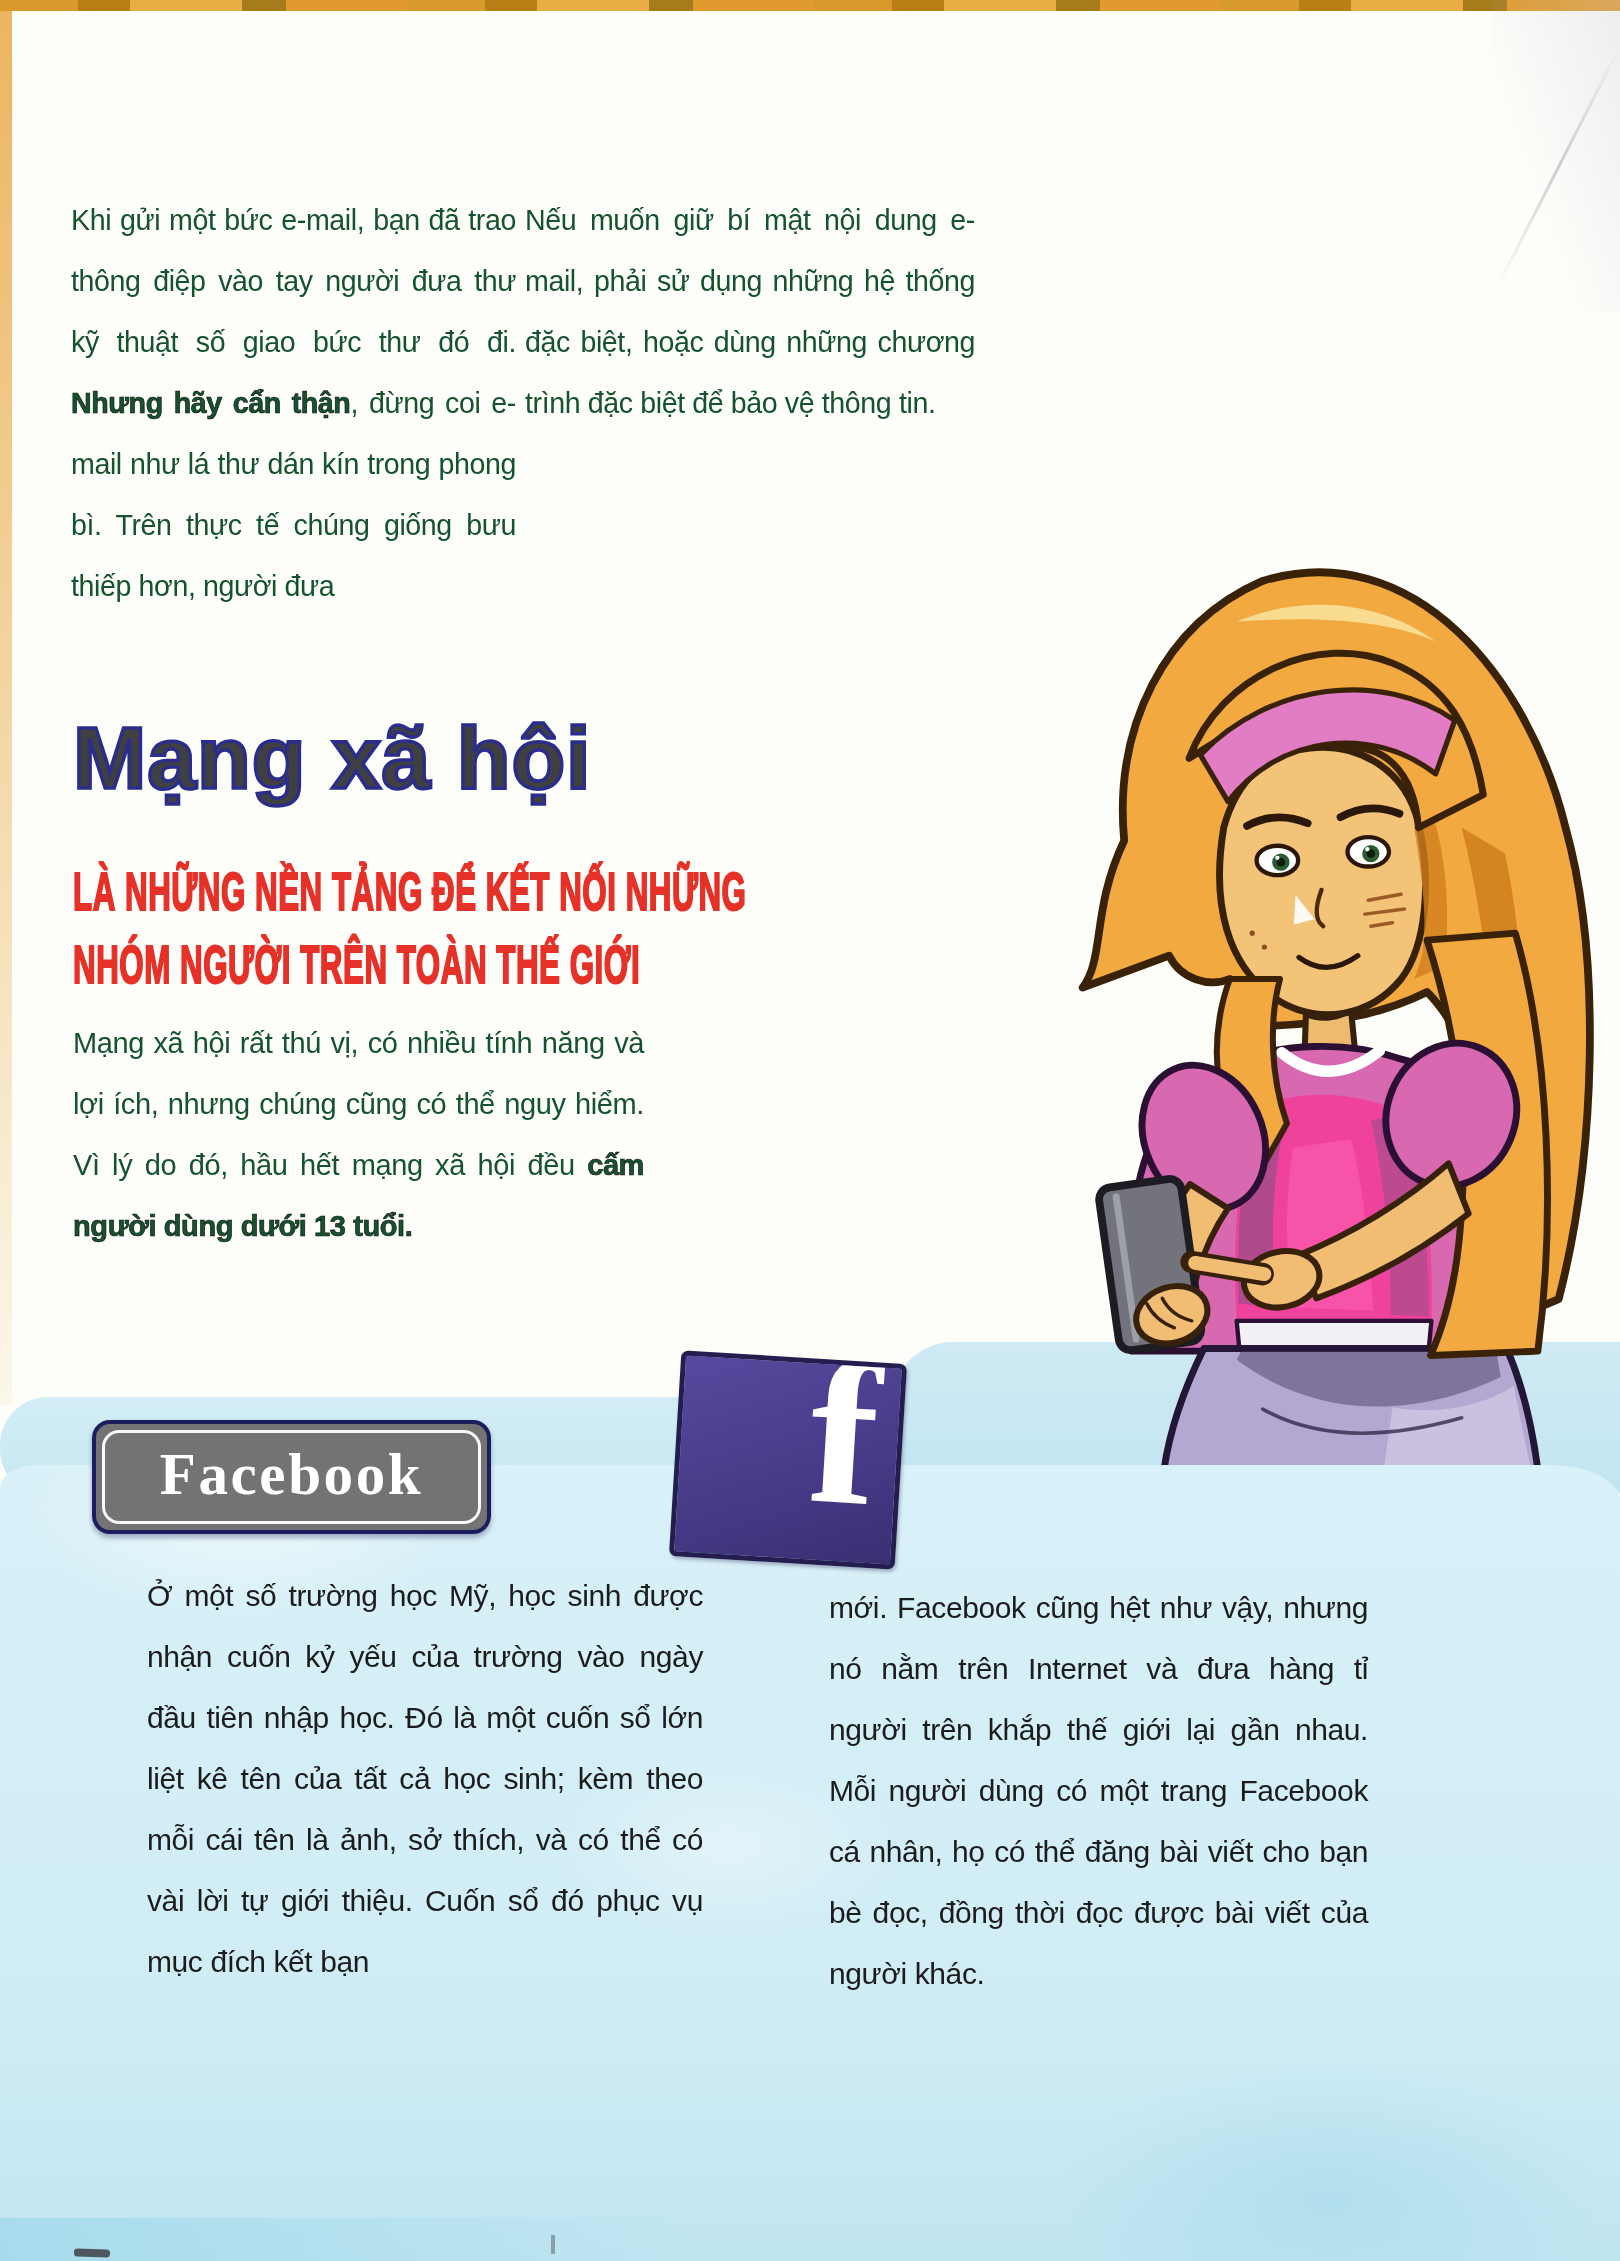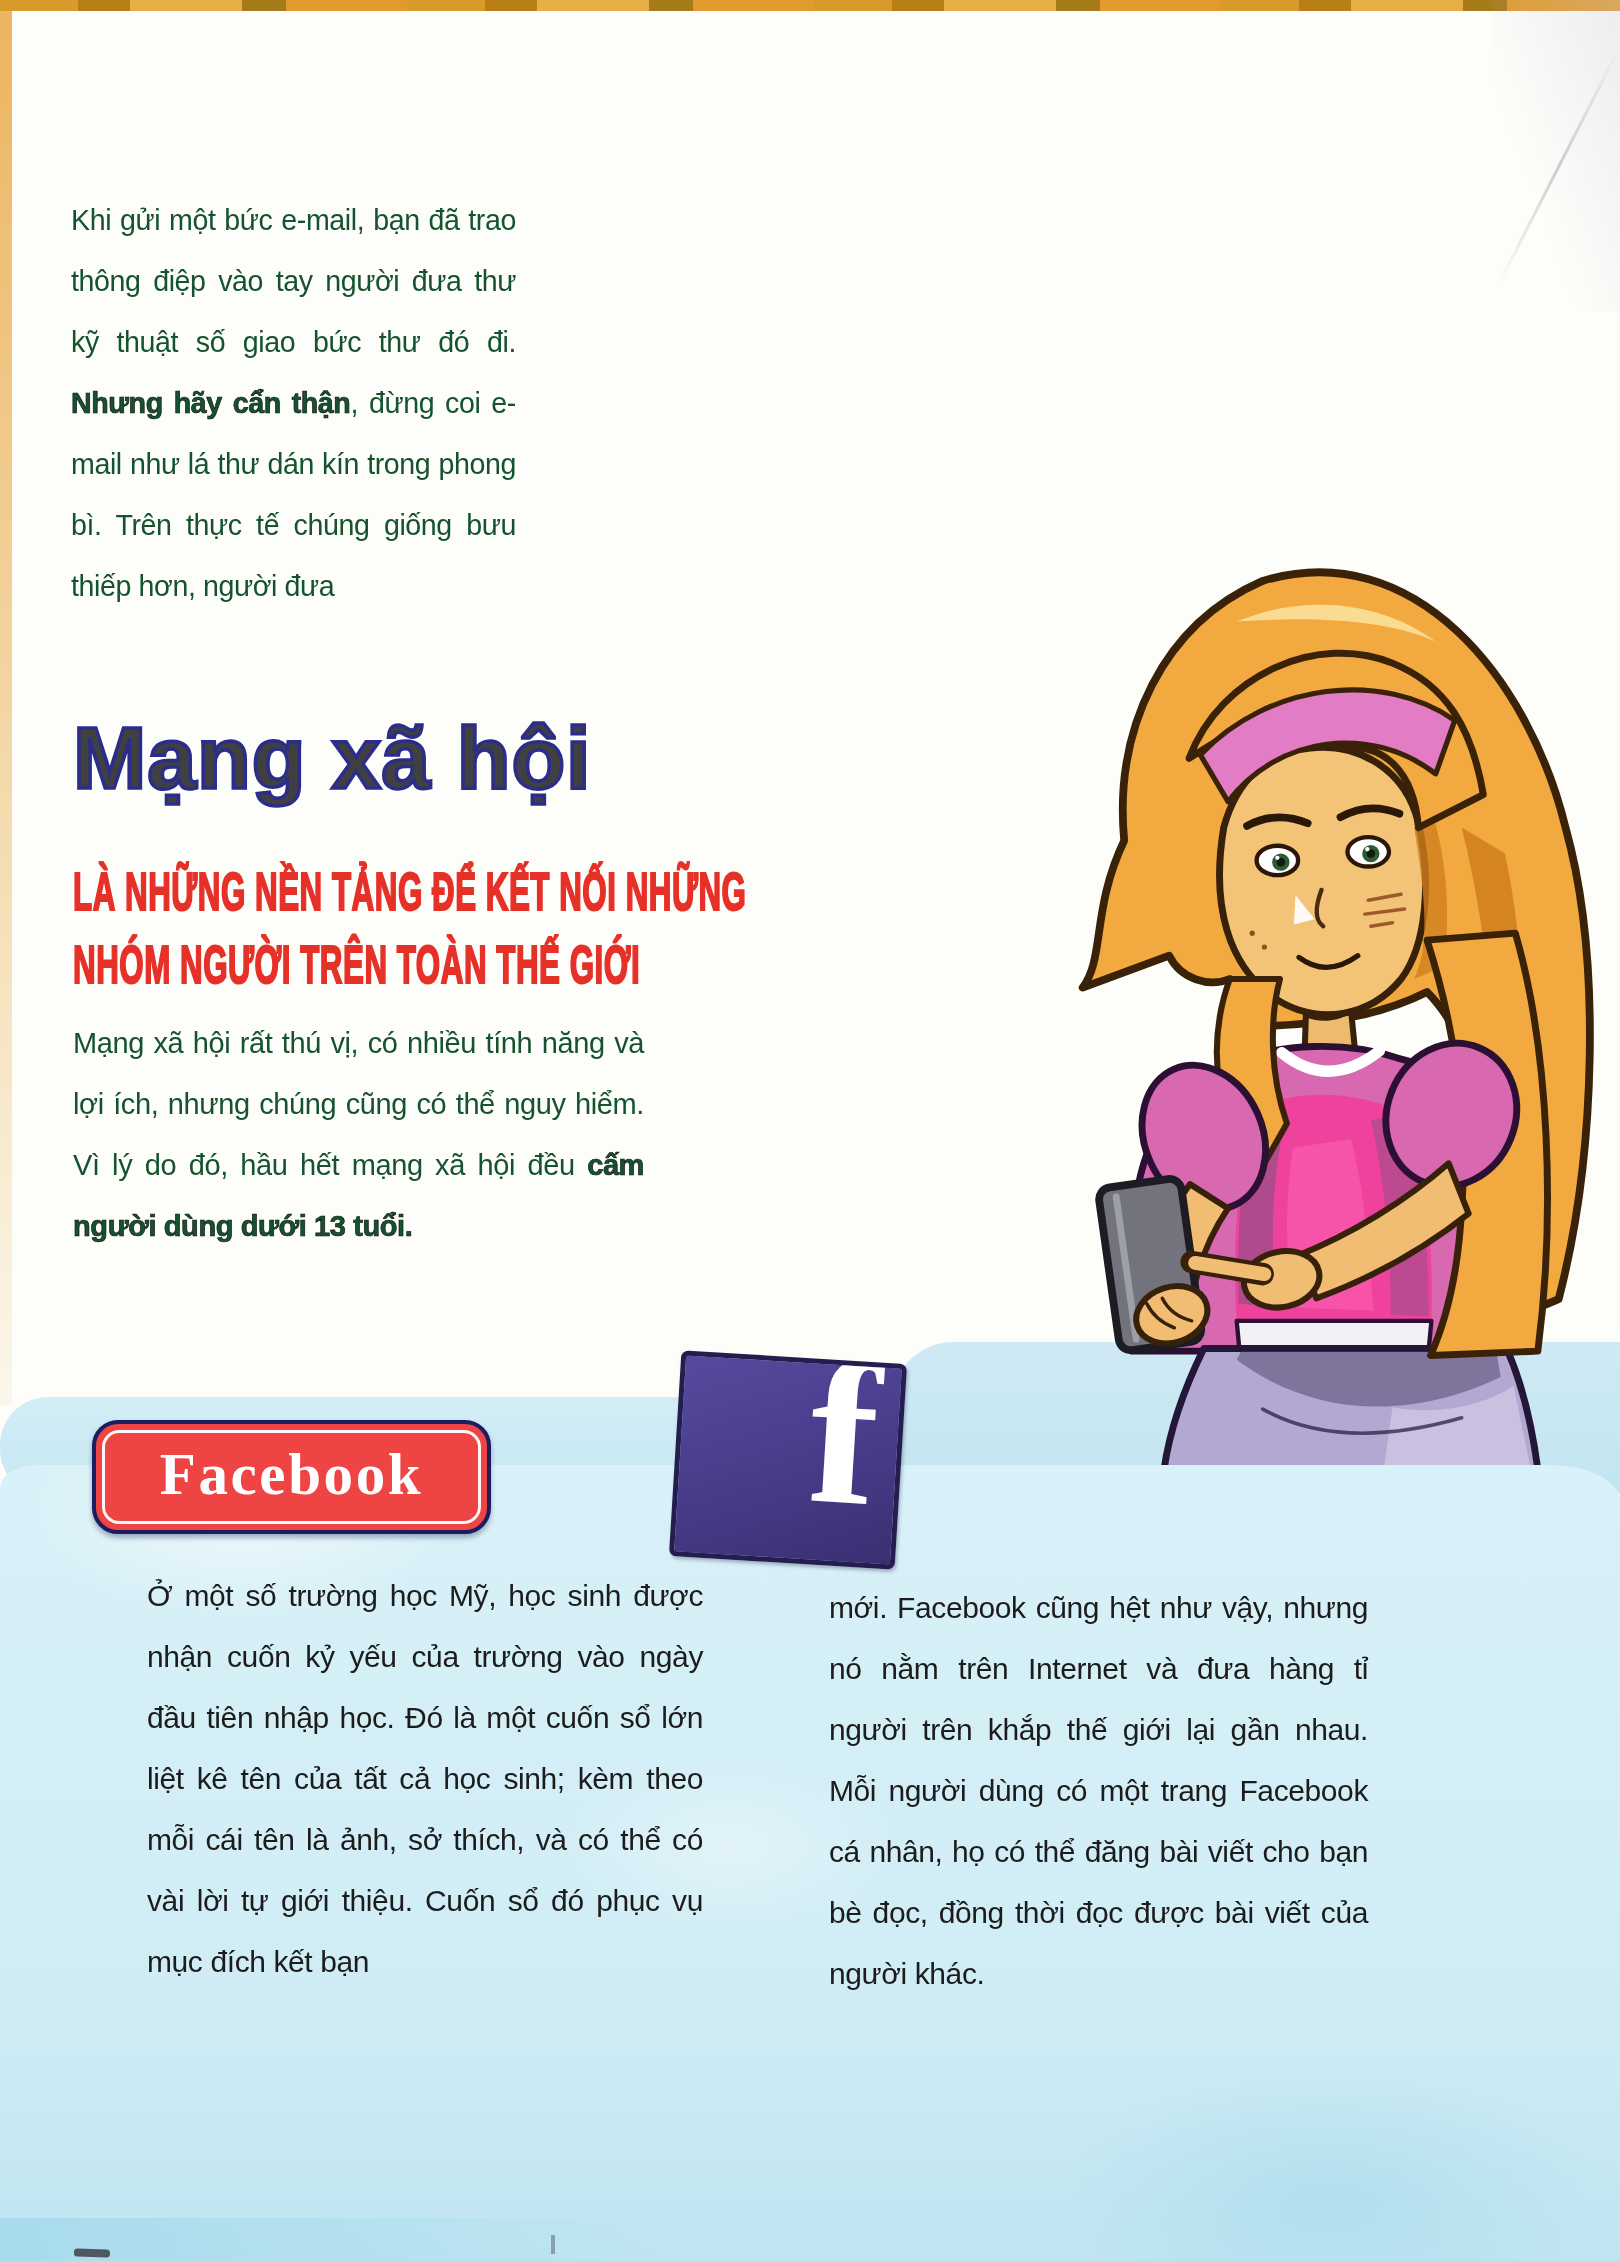--- a/index.html
+++ b/index.html
@@ -59,21 +59,21 @@
   }
   .blue-band-right{
     left:892px;top:1342px;width:729px;height:151px;z-index:1;border-radius:61px 0 0 61px;
     background:linear-gradient(180deg,#cfeaf4,#c2e5f1);
   }
   .blue-deep{left:0;top:2218px;width:675px;height:43px;z-index:4;
     background:linear-gradient(90deg,#9fd8ea,rgba(159,216,234,0));opacity:.75;}
   
   .fb-badge{
     left:92px;top:1420px;width:391px;height:106px;z-index:5;
-    background:#ef4444;border:4.3px solid #1b1d5e;border-radius:26px;
+    background:#737373;border:4.3px solid #1b1d5e;border-radius:18px;
     box-shadow:0 3.5px 5.2px rgba(40,40,90,.35);
   }
   .fb-badge .inner{
     position:absolute;left:6px;top:6px;right:6px;bottom:6px;
     border:3.5px solid rgba(255,255,255,.95);border-radius:17.3px;
   }
   .fb-badge .label{
     position:absolute;left:0;top:0;width:100%;height:100%;
     font-family:"Liberation Serif", serif;font-weight:700;font-size:59px;
     color:#ffffff;text-align:center;line-height:100px;letter-spacing:2.6px;
@@ -114,20 +114,21 @@
 </head>
 <body>
 
 <div class="abs strip-top"></div>
 <div class="abs strip-left"></div>
 
 <div class="abs copy email-left">
   <p><span>Khi gửi một bức e-mail, bạn đã trao thông điệp vào tay người đưa thư kỹ thuật số giao bức thư đó đi. </span><span class="b">Nhưng hãy cẩn thận</span><span>, đừng coi e-mail như lá thư dán kín trong phong bì. Trên thực tế chúng giống bưu thiếp hơn, người đưa</span></p>
 </div>
 <div class="abs copy email-right">
+  <p>Nếu muốn giữ bí mật nội dung e-mail, phải sử dụng những hệ thống đặc biệt, hoặc dùng những chương trình đặc biệt để bảo vệ thông tin.</p>
 </div>
 
 <div class="abs social-title">Mạng xã hội</div>
 <div class="abs social-sub">
   <div>LÀ NHỮNG NỀN TẢNG ĐỂ KẾT NỐI NHỮNG</div>
   <div>NHÓM NGƯỜI TRÊN TOÀN THẾ GIỚI</div>
 </div>
 <div class="abs copy social-intro">
   <p><span>Mạng xã hội rất thú vị, có nhiều tính năng và lợi ích, nhưng chúng cũng có thể nguy hiểm. Vì lý do đó, hầu hết mạng xã hội đều </span><span class="b">cấm người dùng dưới 13 tuổi.</span></p>
 </div>

